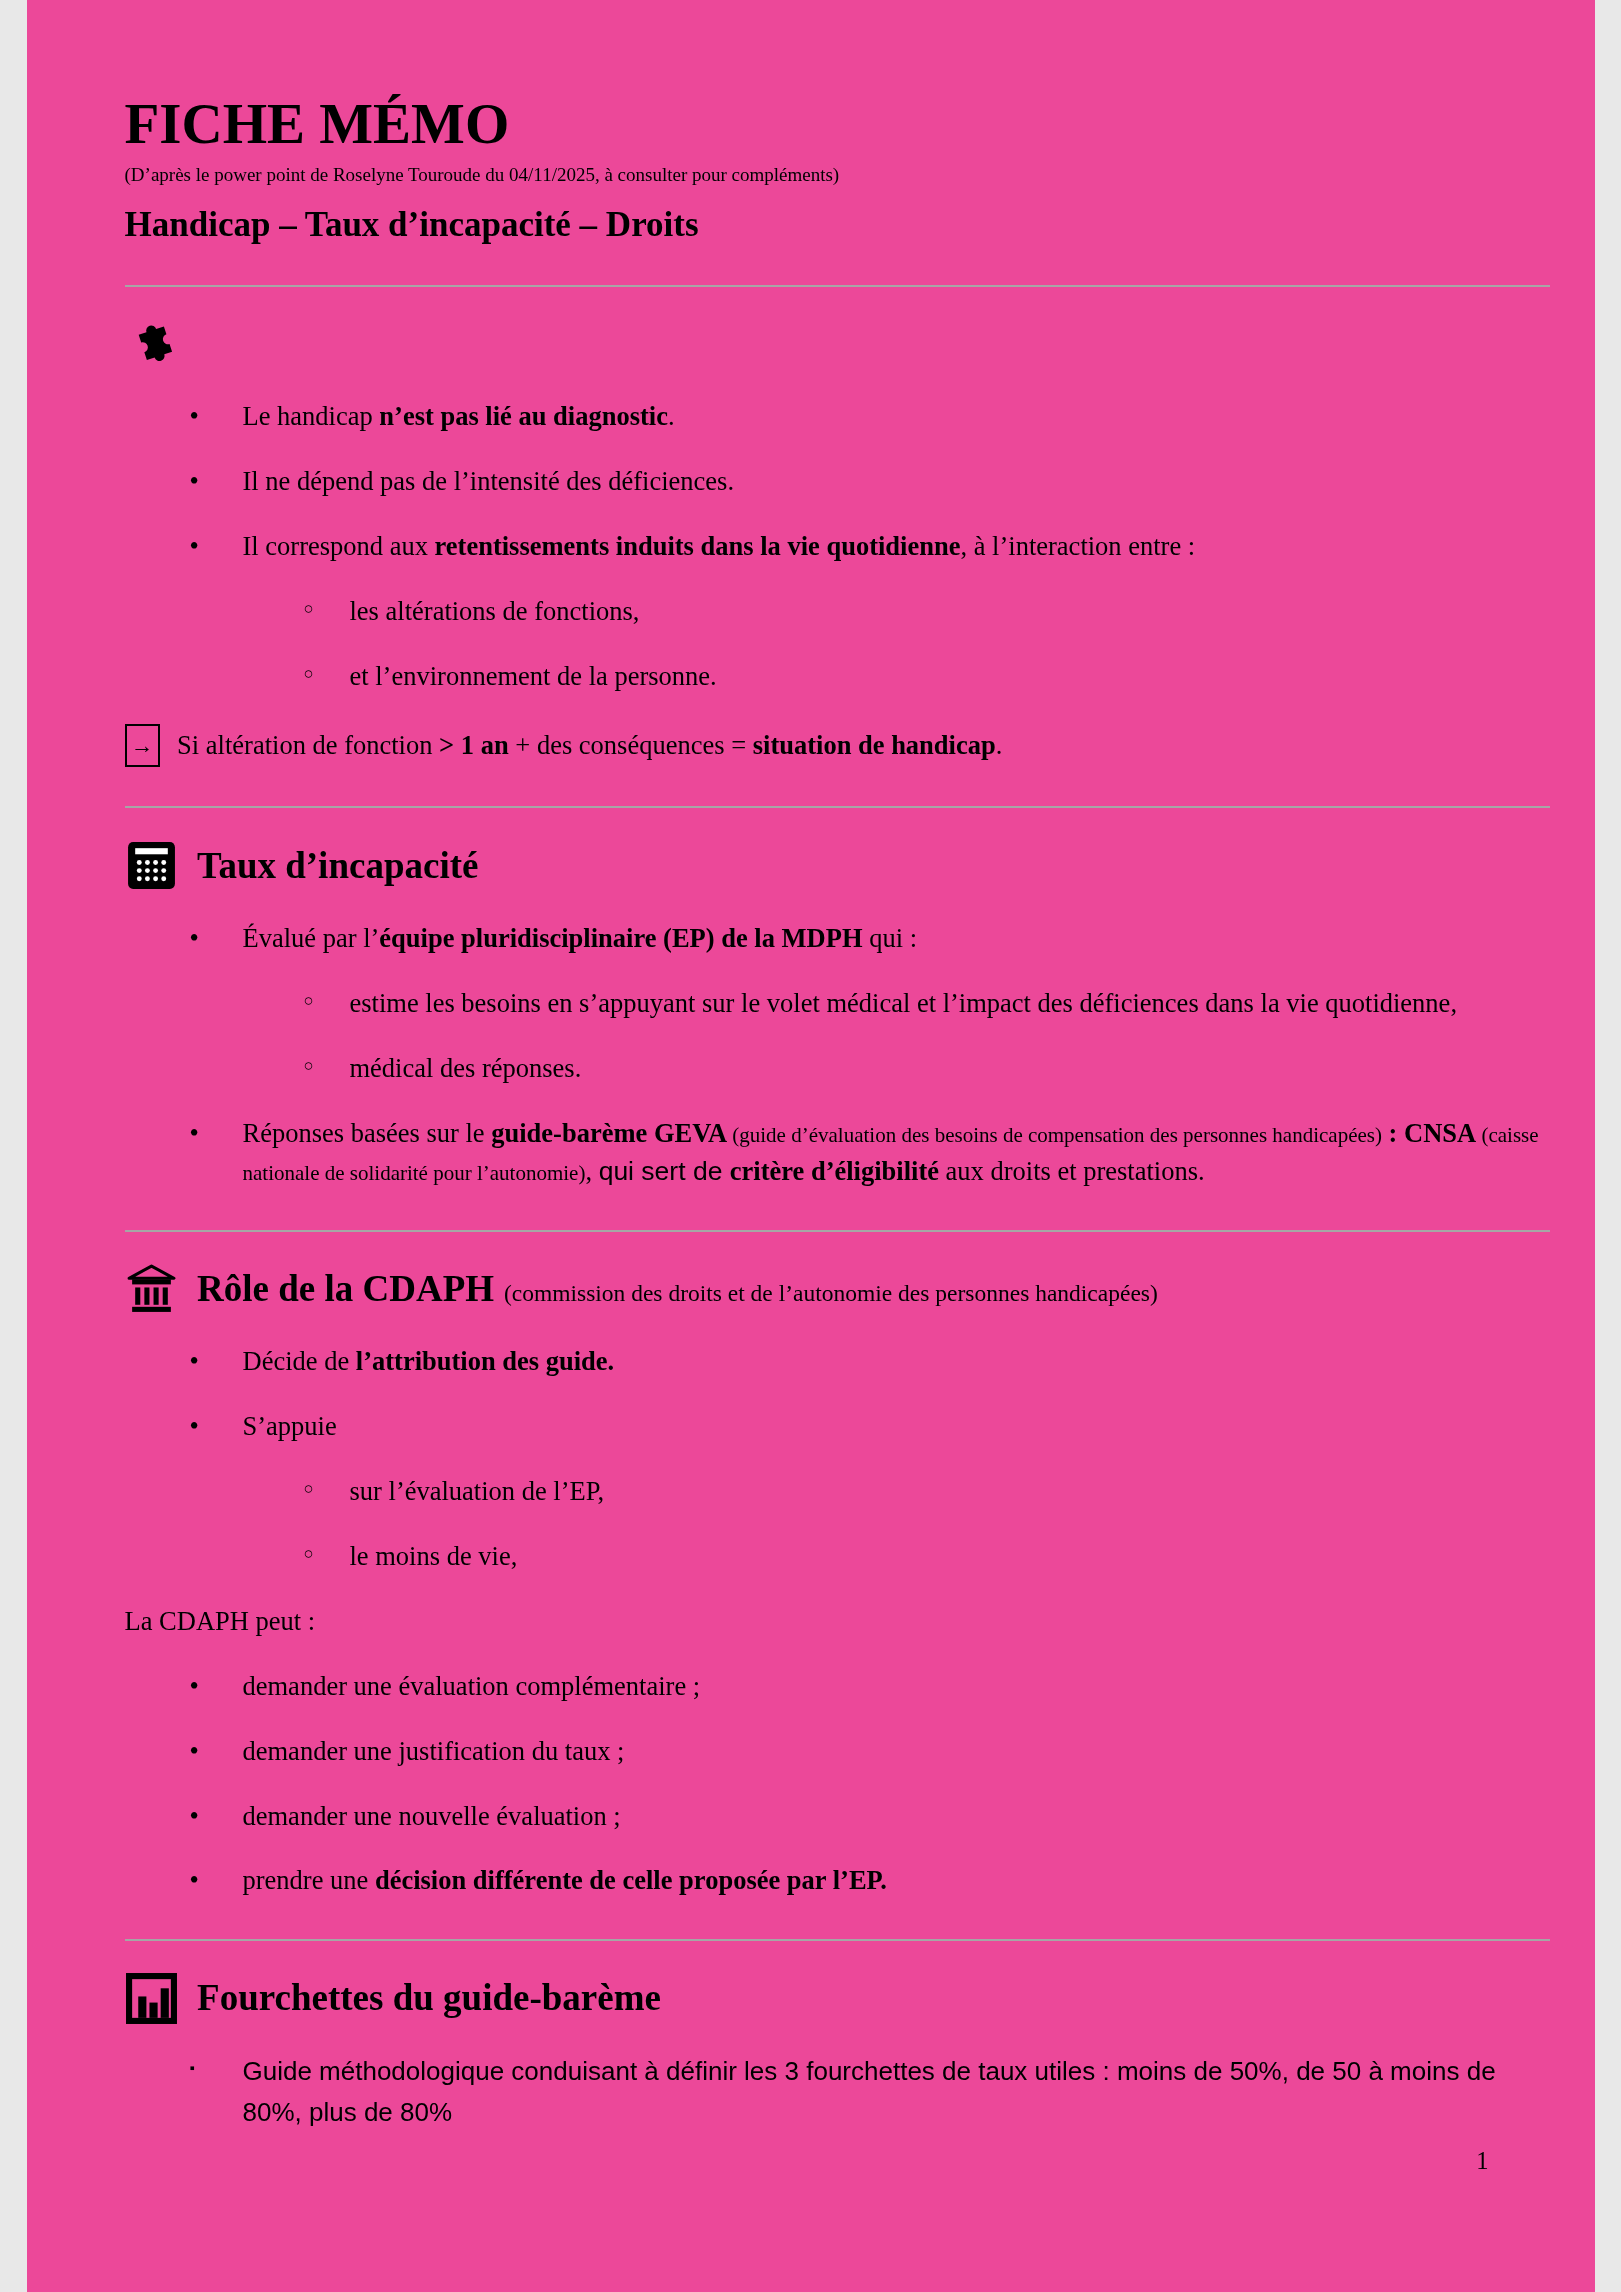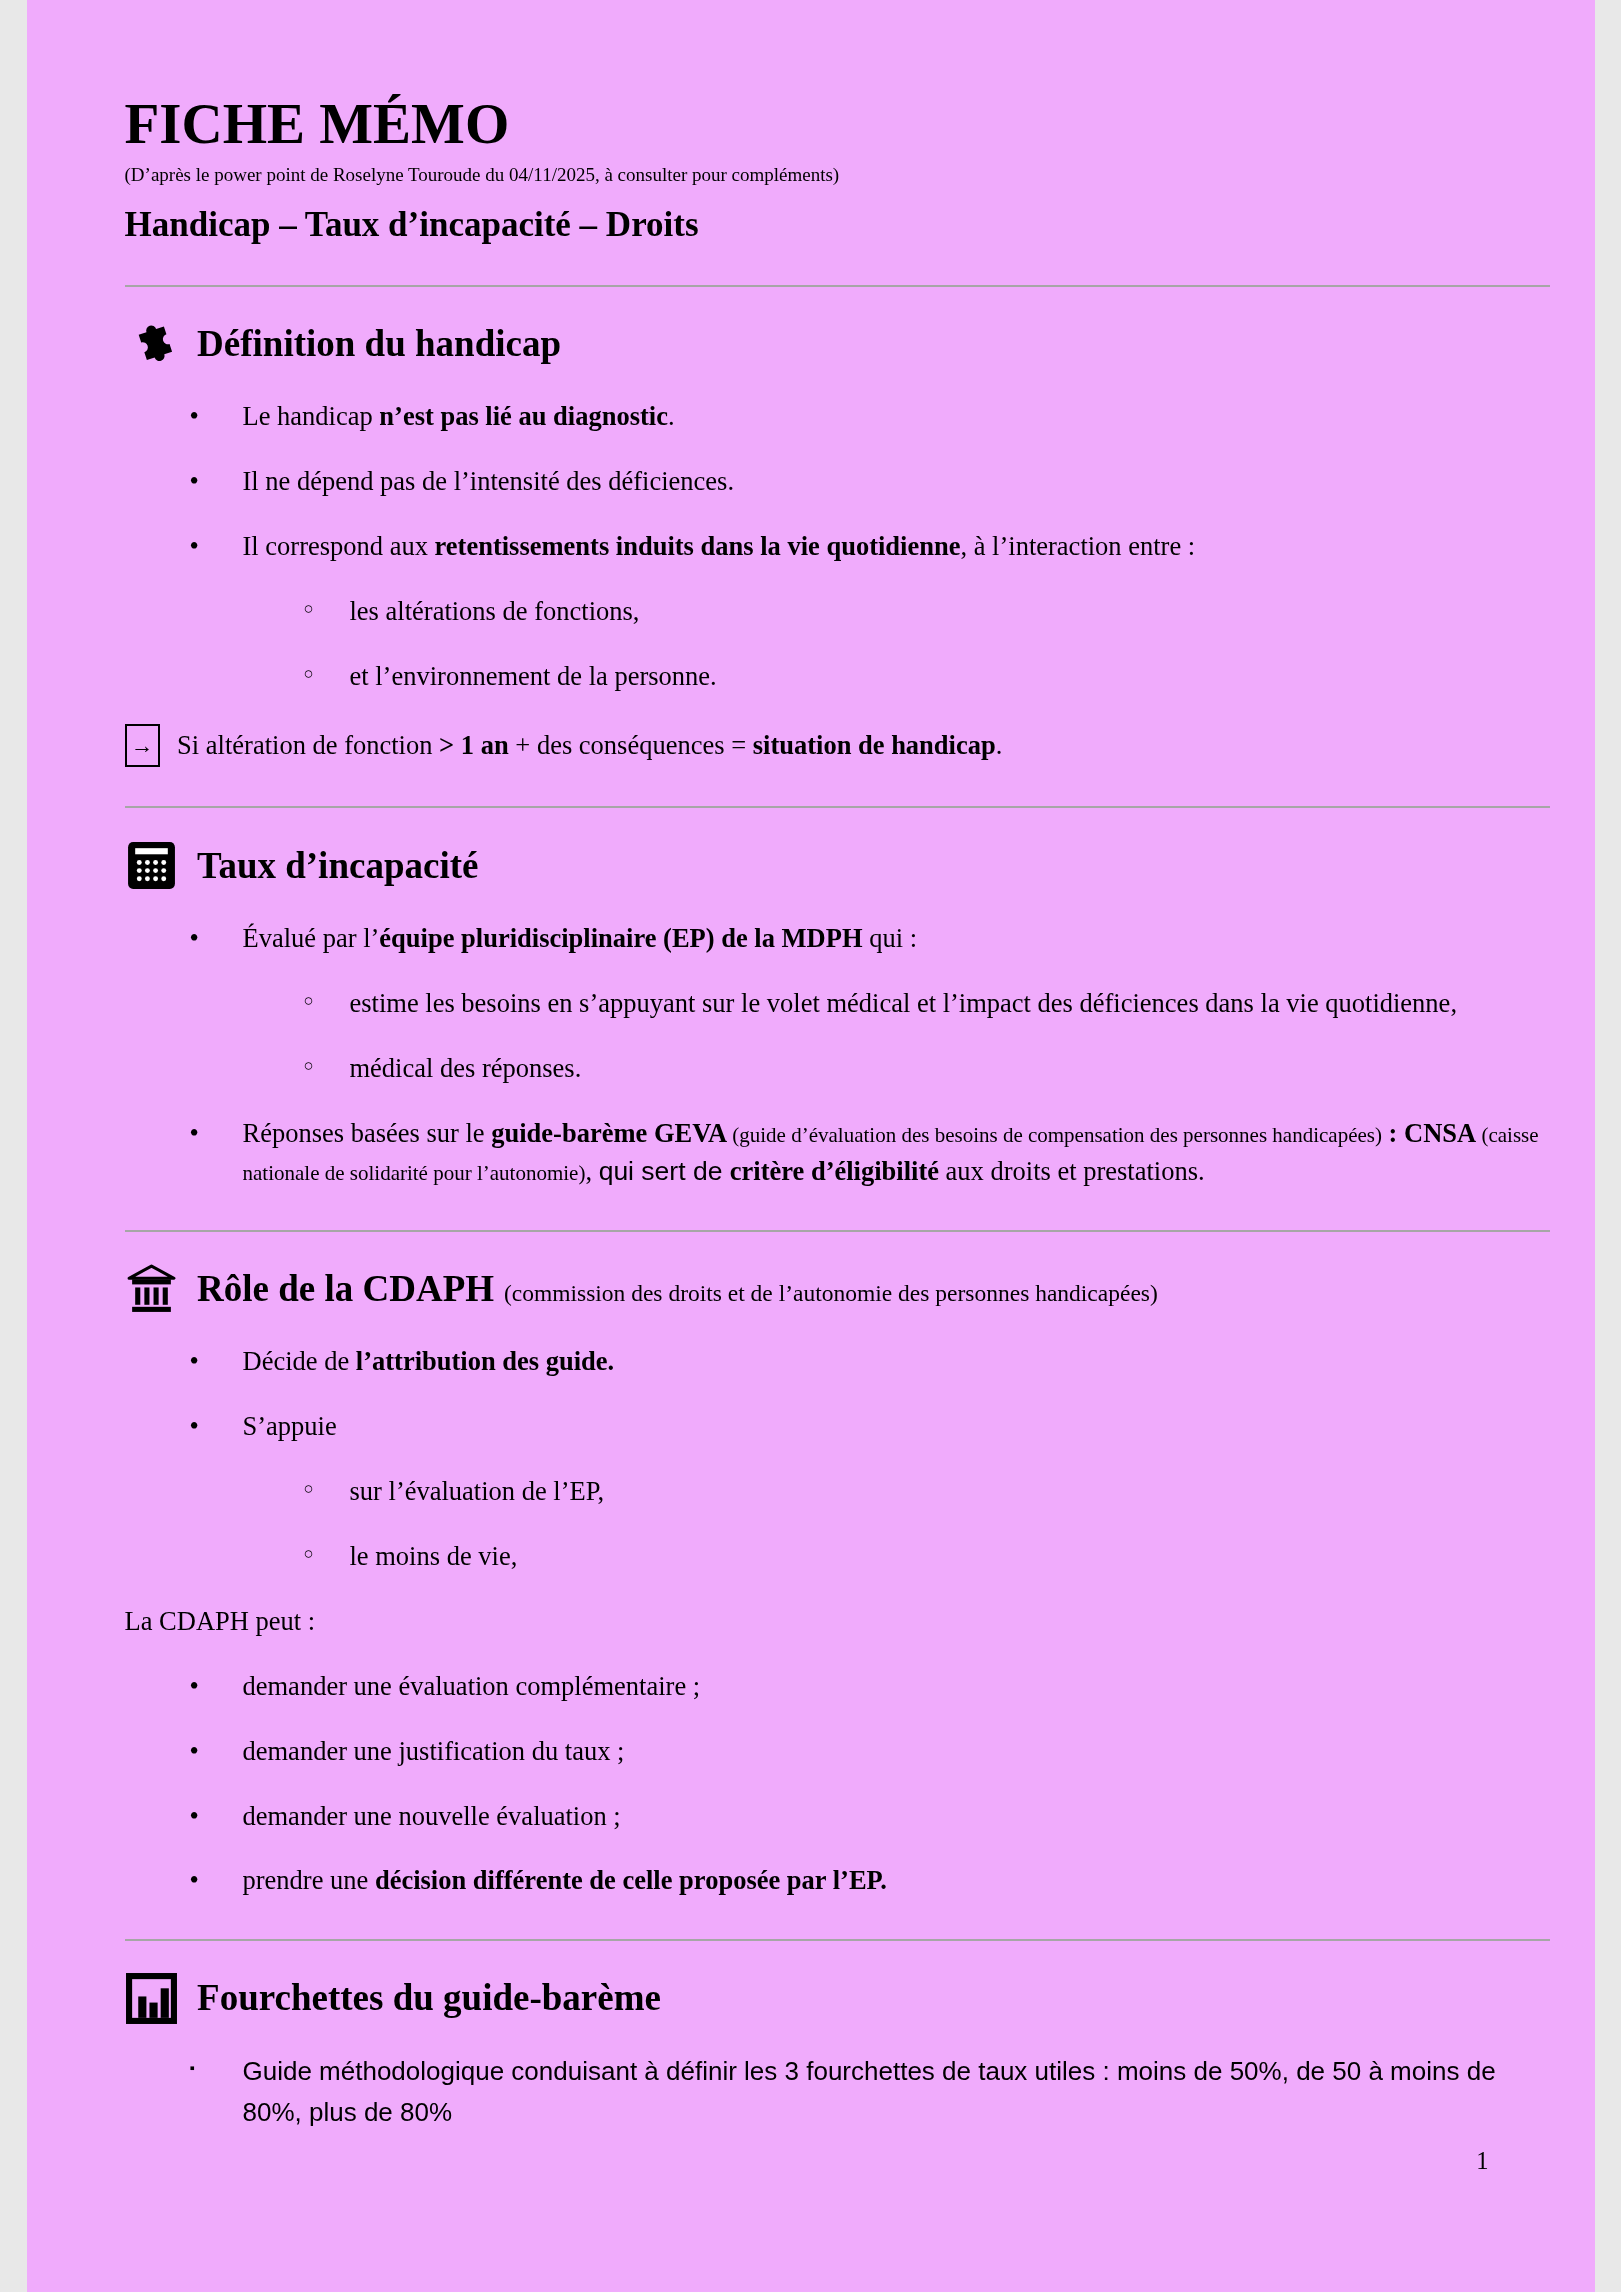--- a/index.html
+++ b/index.html
@@ -1,18 +1,18 @@
 <!DOCTYPE html>
 <html lang="fr"><head>
 <meta charset="utf-8">
 <style>
   html,body{margin:0;padding:0;background:#e8e8e8;}
   .page{
     width:1568px;height:2293px;position:relative;margin:0 auto;
-    background:#f0abfc;color:#000;
+    background:#ec4899;color:#000;
     font-family:"Liberation Serif", serif;
     overflow:hidden;
     text-decoration:underline;
   }
   .content{position:absolute;left:98px;top:0;width:1425px;}
   .title{font-size:57px;font-weight:bold;margin:93px 0 0 0;line-height:1.1;}
   .subtitle{font-size:19px;margin:7.8px 0 0 0;line-height:1.3;}
   .doc-heading{font-size:35px;font-weight:bold;margin:15.7px 0 0 0;line-height:1.2;}
   .rule{border:none;border-top:2px solid #a6a6a6;margin:39px 0 0 0;height:0;}
   .sec-head{display:flex;align-items:center;gap:19.6px;margin-top:31px;}
@@ -48,21 +48,20 @@
     <hr class="rule">
 
     <div class="sec-head">
       <span class="icon">
         <svg viewBox="0 0 52 52" aria-hidden="true">
             <g transform="rotate(-18 26 26)">
               <path d="M17 13h8a5 5 0 1 1 10 0h8v8a5 5 0 1 0 0 10v8h-8a5 5 0 1 1 -10 0h-8v-8a5 5 0 1 0 0 -10z" fill="#000"></path>
             </g>
           </svg>
       </span>
-      <span class="sec-text">Définition du handicap</span>
     </div>
 
     <div class="l1"><span class="m1">•</span><span>Le handicap </span><b>n’est pas lié au diagnostic</b><span>.</span></div>
 
     <div class="l1"><span class="m1">•</span><span>Il ne dépend pas de l’intensité des déficiences.</span></div>
 
     <div class="l1"><span class="m1">•</span><span>Il correspond aux </span><b>retentissements induits dans la vie quotidienne</b><span>, à l’interaction entre :</span></div>
 
     <div class="l2"><span class="m2">○</span><span>les altérations de fonctions,</span></div>
 

